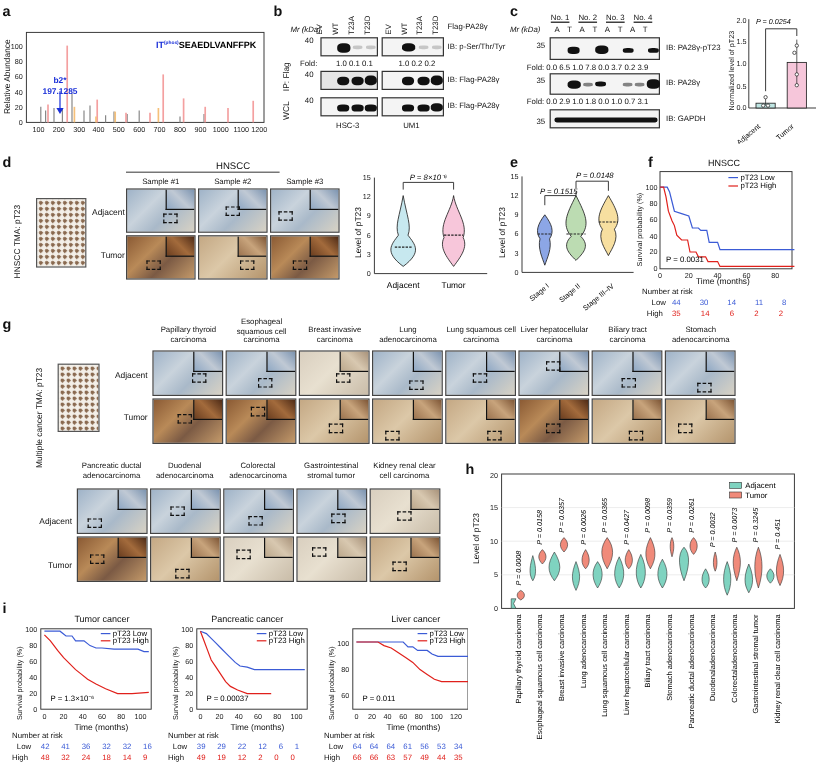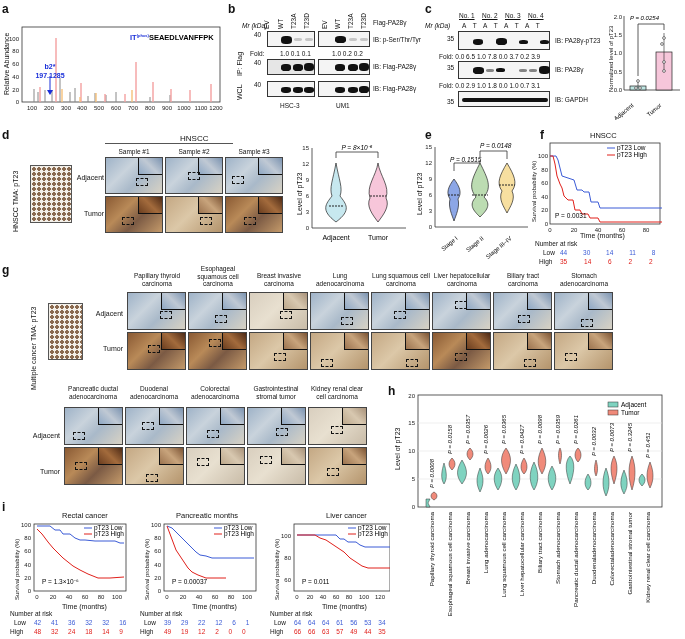--- a/index.html
+++ b/index.html
@@ -587,21 +587,21 @@
       <text transform="translate(224,122) rotate(-90)">Colorectaladenocarcinoma</text>
       <text transform="translate(242,122) rotate(-90)">Gastrointestinal stromal tumor</text>
       <text transform="translate(260,122) rotate(-90)">Kidney renal clear cell carcinoma</text>
     </g>
   </svg>
   <div class="vlabel" style="left:4px;top:80px;">Level of pT23</div>
 </div>
 
 <div class="plabel" style="left:2px;top:500px;">i</div>
 
-<div class="ib" style="left:62px;top:511px;font-size:7.5px;">Rectal cancer</div>
+<div class="ib" style="left:62px;top:511px;font-size:7.5px;">Tumor cancer</div>
 <div class="abs" style="left:0;top:520px;width:130px;height:90px;">
   <svg width="130" height="90">
     <rect x="34" y="4" width="92" height="67" class="axis"></rect>
     <g class="tick" text-anchor="end">
       <text x="31" y="73">0</text>
         <text x="31" y="60">20</text>
         <text x="31" y="47">40</text>
         <text x="31" y="33">60</text>
         <text x="31" y="20">80</text>
         <text x="31" y="7">100</text>
@@ -624,21 +624,21 @@
   </svg>
   <div class="vlabel" style="left:14px;top:80px;font-size:6px;">Survival probability (%)</div>
 </div>
 <div class="risk" style="left:62px;top:603px;font-size:7px;">Time (months)</div>
 <div class="risk" style="left:10px;top:610px;">Number at risk</div>
 <div class="risk" style="left:14px;top:619px;">Low</div>
 <div class="risk" style="left:10px;top:628px;">High</div>
 <div class="risk low" style="left:34px;top:619px;word-spacing:8px;"><span>42</span> <span>41</span> <span>36</span> <span>32</span> <span>32</span> <span>16</span></div>
 <div class="risk high" style="left:34px;top:628px;word-spacing:8px;"><span>48</span> <span>32</span> <span>24</span> <span>18</span> <span>14</span> <span>9</span></div>
 
-<div class="ib" style="left:176px;top:511px;font-size:7.5px;">Pancreatic months</div>
+<div class="ib" style="left:176px;top:511px;font-size:7.5px;">Pancreatic cancer</div>
 <div class="abs" style="left:130px;top:520px;width:130px;height:90px;">
   <svg width="130" height="90">
     <rect x="34" y="4" width="92" height="67" class="axis"></rect>
     <g class="tick" text-anchor="end">
       <text x="31" y="73">0</text>
         <text x="31" y="60">20</text>
         <text x="31" y="47">40</text>
         <text x="31" y="33">60</text>
         <text x="31" y="20">80</text>
         <text x="31" y="7">100</text>

